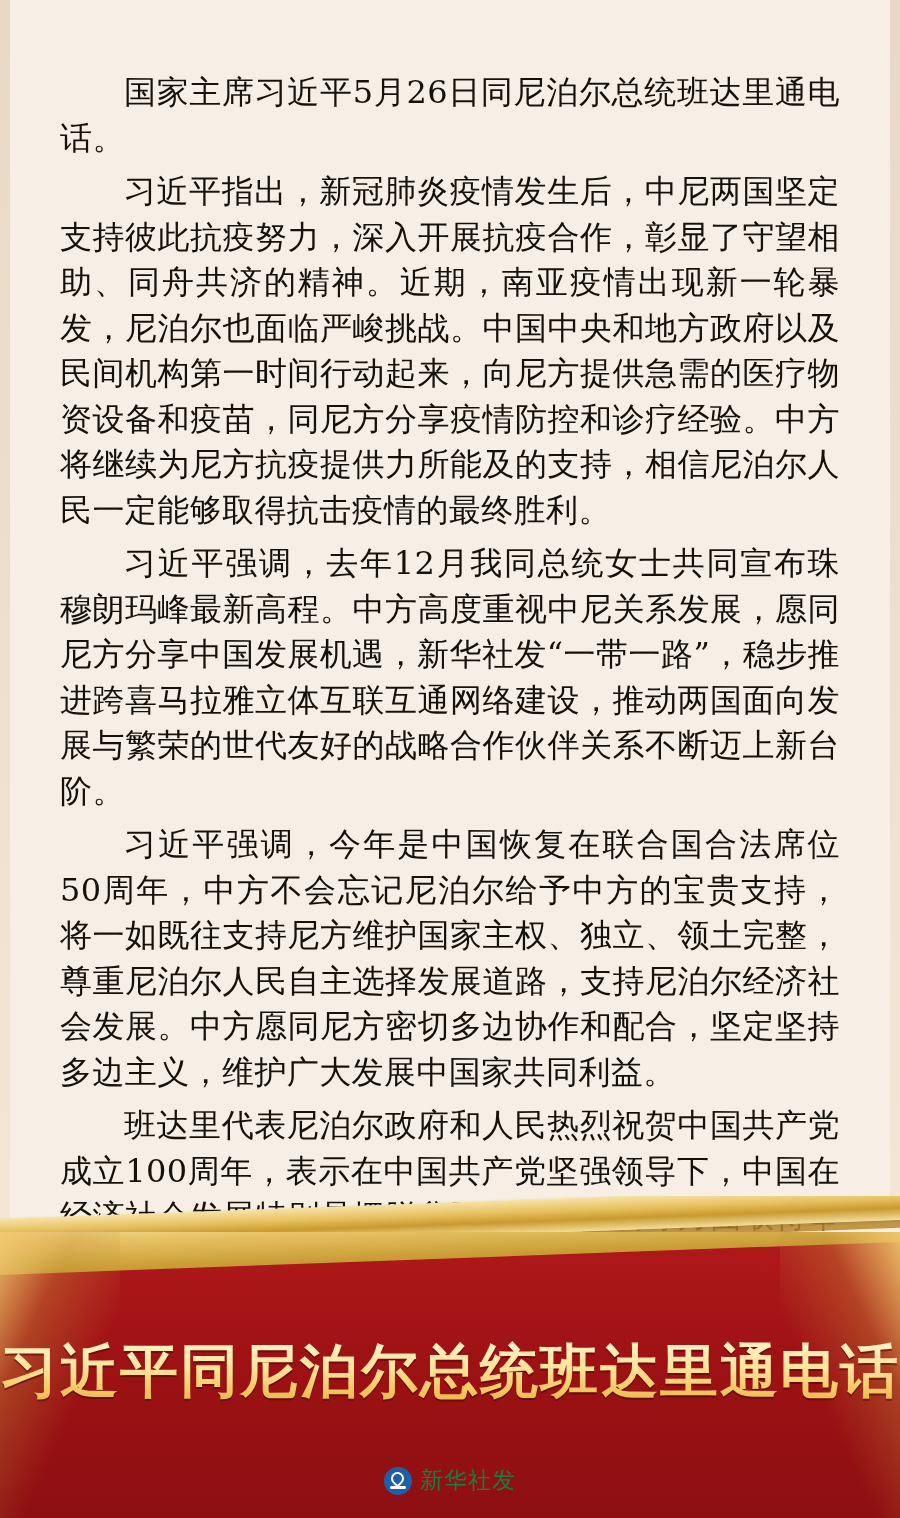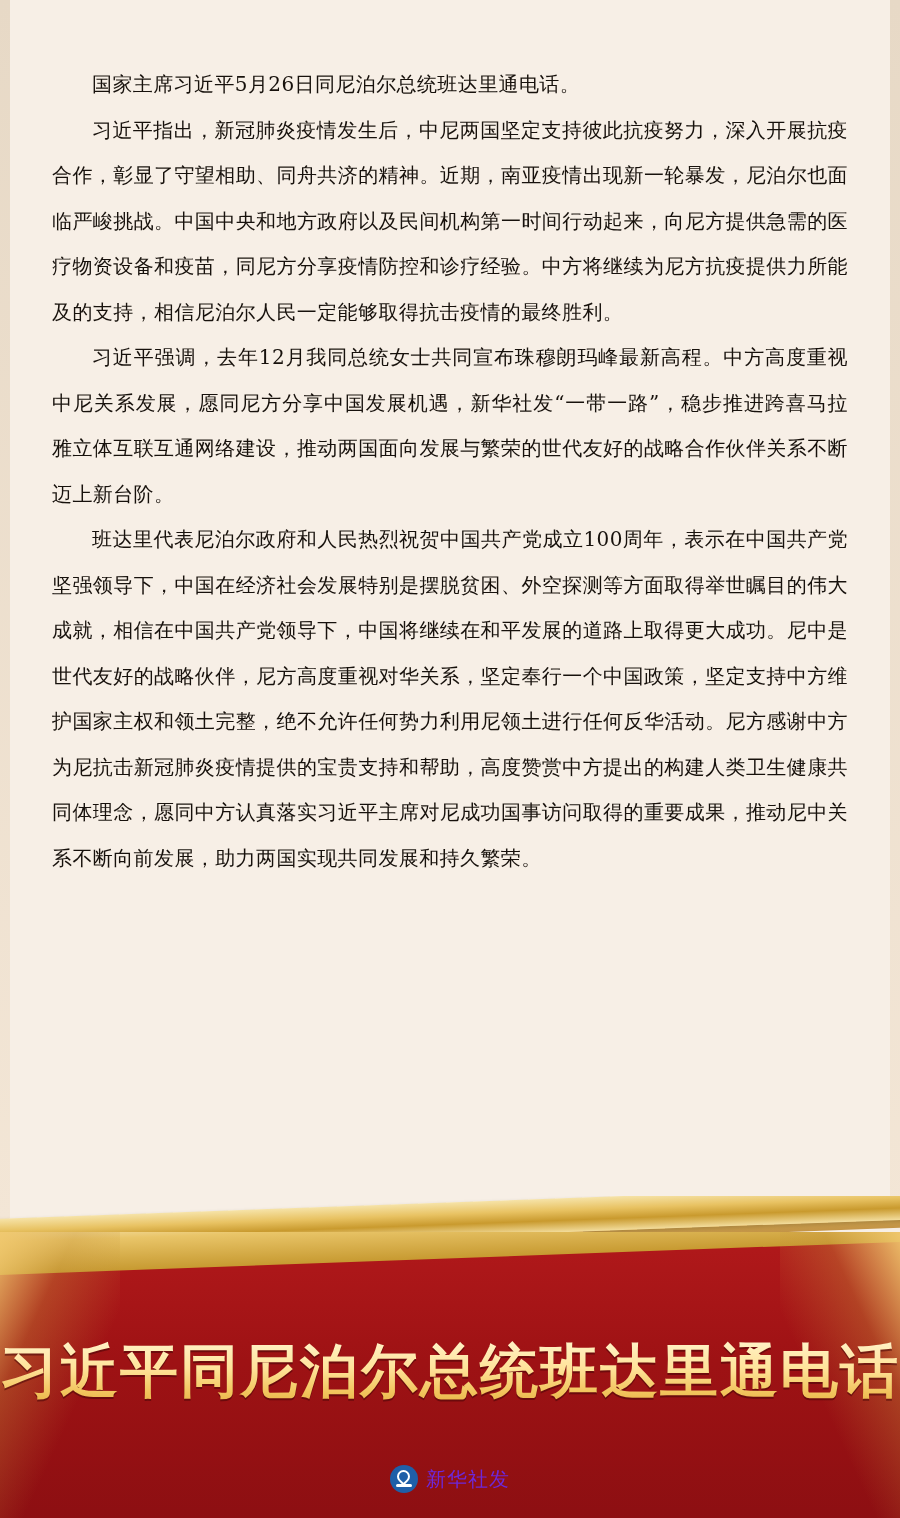--- a/index.html
+++ b/index.html
@@ -34,22 +34,22 @@
 
   .article {
     position: absolute;
     left: 52px;
     top: 62px;
     width: 796px;
     height: 1140px;
     box-sizing: border-box;
   }
   .article p {
-    margin: 0;
-    font-size: 20px;
+    margin: 8px;
+    font-size: 32px;
     line-height: 45.5px;
     color: #17110c;
     text-align: justify;
     text-indent: 2em;
     letter-spacing: 0.4px;
     font-weight: 500;
   }
 
   
   .ribbon {
@@ -182,38 +182,39 @@
     content: "";
     position: absolute;
     left: 6px;
     top: 19px;
     width: 16px;
     height: 3px;
     background: #fff;
     border-radius: 2px;
   }
   .credit-text {
-    font-size: 20px;
-    color: #6d28d9;
+    font-size: 23px;
+    color: #15803d;
     font-family: "Liberation Sans", sans-serif;
     letter-spacing: 1px;
   }
 </style>
 </head>
 <body>
 
 <div class="poster">
 
   <div class="edge-left"></div>
   <div class="edge-right"></div>
 
   <div class="article">
     <p>国家主席习近平5月26日同尼泊尔总统班达里通电话。</p>
     <p>习近平指出，新冠肺炎疫情发生后，中尼两国坚定支持彼此抗疫努力，深入开展抗疫合作，彰显了守望相助、同舟共济的精神。近期，南亚疫情出现新一轮暴发，尼泊尔也面临严峻挑战。中国中央和地方政府以及民间机构第一时间行动起来，向尼方提供急需的医疗物资设备和疫苗，同尼方分享疫情防控和诊疗经验。中方将继续为尼方抗疫提供力所能及的支持，相信尼泊尔人民一定能够取得抗击疫情的最终胜利。</p>
     <p>习近平强调，去年12月我同总统女士共同宣布珠穆朗玛峰最新高程。中方高度重视中尼关系发展，愿同尼方分享中国发展机遇，新华社发“一带一路”，稳步推进跨喜马拉雅立体互联互通网络建设，推动两国面向发展与繁荣的世代友好的战略合作伙伴关系不断迈上新台阶。</p>
+    <p>习近平强调，今年是中国恢复在联合国合法席位50周年，中方不会忘记尼泊尔给予中方的宝贵支持，将一如既往支持尼方维护国家主权、独立、领土完整，尊重尼泊尔人民自主选择发展道路，支持尼泊尔经济社会发展。中方愿同尼方密切多边协作和配合，坚定坚持多边主义，维护广大发展中国家共同利益。</p>
     <p>班达里代表尼泊尔政府和人民热烈祝贺中国共产党成立100周年，表示在中国共产党坚强领导下，中国在经济社会发展特别是摆脱贫困、外空探测等方面取得举世瞩目的伟大成就，相信在中国共产党领导下，中国将继续在和平发展的道路上取得更大成功。尼中是世代友好的战略伙伴，尼方高度重视对华关系，坚定奉行一个中国政策，坚定支持中方维护国家主权和领土完整，绝不允许任何势力利用尼领土进行任何反华活动。尼方感谢中方为尼抗击新冠肺炎疫情提供的宝贵支持和帮助，高度赞赏中方提出的构建人类卫生健康共同体理念，愿同中方认真落实习近平主席对尼成功国事访问取得的重要成果，推动尼中关系不断向前发展，助力两国实现共同发展和持久繁荣。</p>
   </div>
 
   <div class="ribbon">
     <div class="gold2"></div>
     <div class="gold"></div>
   </div>
 
   <div class="redblock">
     <div class="flare-l"></div>

